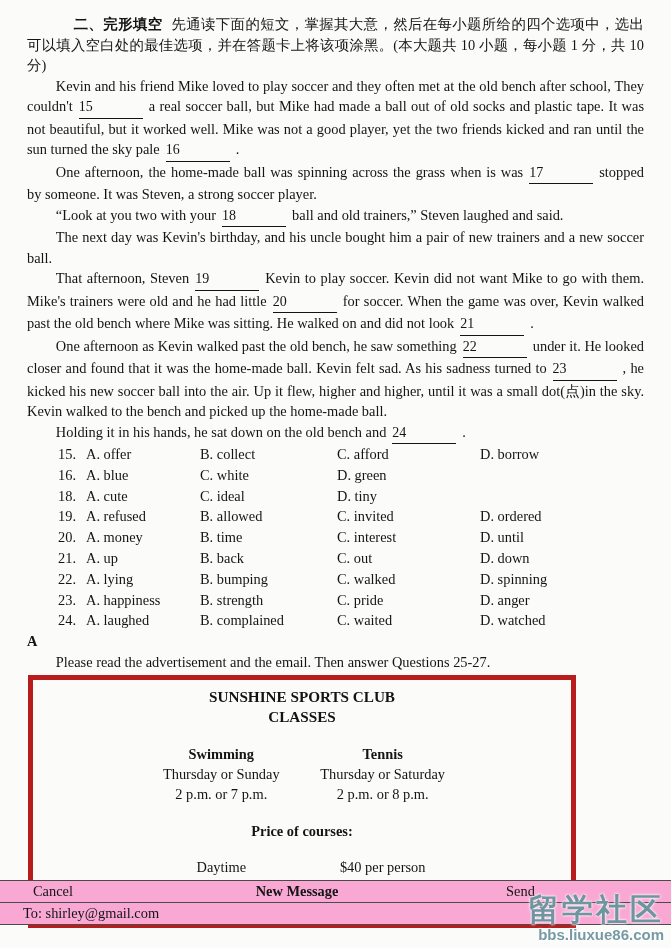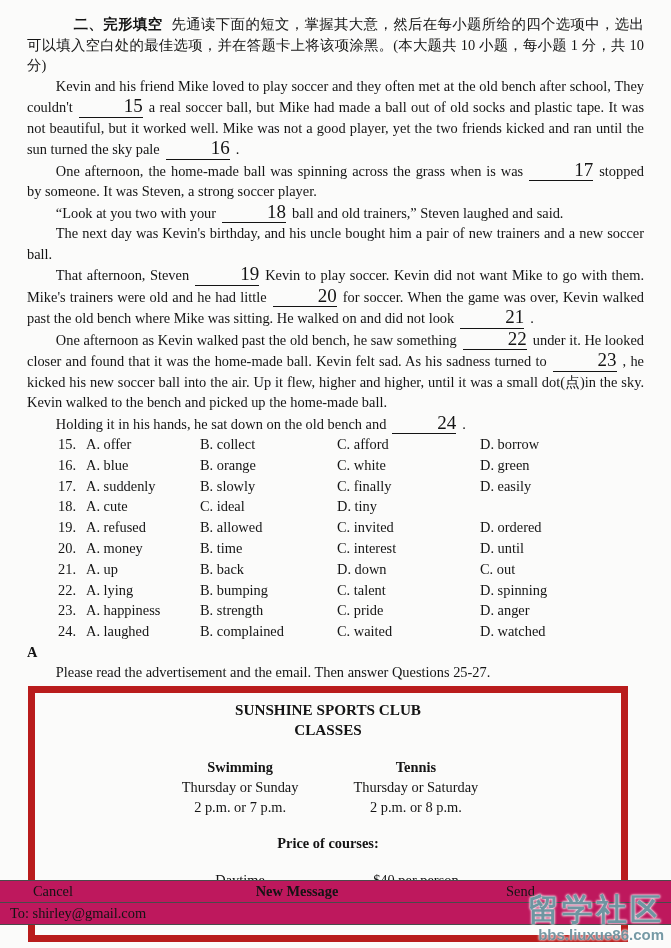--- a/index.html
+++ b/index.html
@@ -16,67 +16,67 @@
   p.para { text-align: justify; line-height: 20.5px; }
   .indent { text-indent: 2em; }
   .center { text-align: center; }
   .bold { font-weight: bold; }
   b.sect { margin-right: 9px; margin-left: 18px; }
   .blank {
     display: inline-block;
     min-width: 64px;
     margin: 0 6px;
     border-bottom: 1px solid #141414;
-    text-align: right;
+    text-align: left;
     text-indent: 0;
-    font-size: 19px;
+    font-size: 14px;
   }
   .opt-row {
     display: grid;
     grid-template-columns: 28px 114px 137px 143px 1fr;
     padding-left: 31px;
     line-height: 20.8px;
   }
   .ad-box {
-    width: 600px;
+    width: 548px;
     margin-top: 3px;
     margin-left: 1px;
-    border: 7px solid #b91c1c;
+    border: 5px solid #b91c1c;
     padding: 7px 0 9px 0;
   }
   .ad-center { text-align: center; line-height: 20.3px; }
   .ad-title { font-weight: bold; font-size: 15.2px; }
   .ad-grid {
     width: 60%;
     margin: 16px auto;
     display: grid;
     grid-template-columns: 1fr 1fr;
     text-align: center;
     line-height: 20.3px;
   }
   .email {
     position: absolute;
     left: 0; right: 0; top: 880px;
-    background: #be185d;
+    background: #f9a8d4;
     border-top: 1px solid #4a4a4a;
   }
   .email-row1 {
     display: grid;
     grid-template-columns: 230px 134px 1fr;
     height: 22px;
     align-items: center;
     border-bottom: 1px solid #4a4a4a;
   }
   .email-cancel { padding-left: 33px; }
   .email-title { text-align: center; }
   .email-send { padding-left: 6px; text-align: center; }
   .email-row2 {
     height: 22px;
     line-height: 21px;
-    padding-left: 10px;
+    padding-left: 23px;
     border-bottom: 1px solid #4a4a4a;
   }
   .watermark {
     position: absolute;
     right: 7px;
     bottom: 5px;
     text-align: right;
     color: #6f95a1;
     font-family: "Liberation Sans", "DejaVu Sans", sans-serif;
     text-shadow: 0 0 2px #ffffff, 0 0 3px #ffffff;
@@ -105,30 +105,22 @@
       <div class="opt-row">
         <span>15.</span>
         <span>A. offer</span>
         <span>B. collect</span>
         <span>C. afford</span>
         <span>D. borrow</span>
       </div>
       <div class="opt-row">
         <span>16.</span>
         <span>A. blue</span>
-        <span>B. orange</span>
         <span>C. white</span>
         <span>D. green</span>
-      </div>
-      <div class="opt-row">
-        <span>17.</span>
-        <span>A. suddenly</span>
-        <span>B. slowly</span>
-        <span>C. finally</span>
-        <span>D. easily</span>
       </div>
       <div class="opt-row">
         <span>18.</span>
         <span>A. cute</span>
         <span>C. ideal</span>
         <span>D. tiny</span>
       </div>
       <div class="opt-row">
         <span>19.</span>
         <span>A. refused</span>
@@ -140,28 +132,28 @@
         <span>20.</span>
         <span>A. money</span>
         <span>B. time</span>
         <span>C. interest</span>
         <span>D. until</span>
       </div>
       <div class="opt-row">
         <span>21.</span>
         <span>A. up</span>
         <span>B. back</span>
+        <span>C. out</span>
         <span>D. down</span>
-        <span>C. out</span>
       </div>
       <div class="opt-row">
         <span>22.</span>
         <span>A. lying</span>
         <span>B. bumping</span>
-        <span>C. talent</span>
+        <span>C. walked</span>
         <span>D. spinning</span>
       </div>
       <div class="opt-row">
         <span>23.</span>
         <span>A. happiness</span>
         <span>B. strength</span>
         <span>C. pride</span>
         <span>D. anger</span>
       </div>
       <div class="opt-row">

